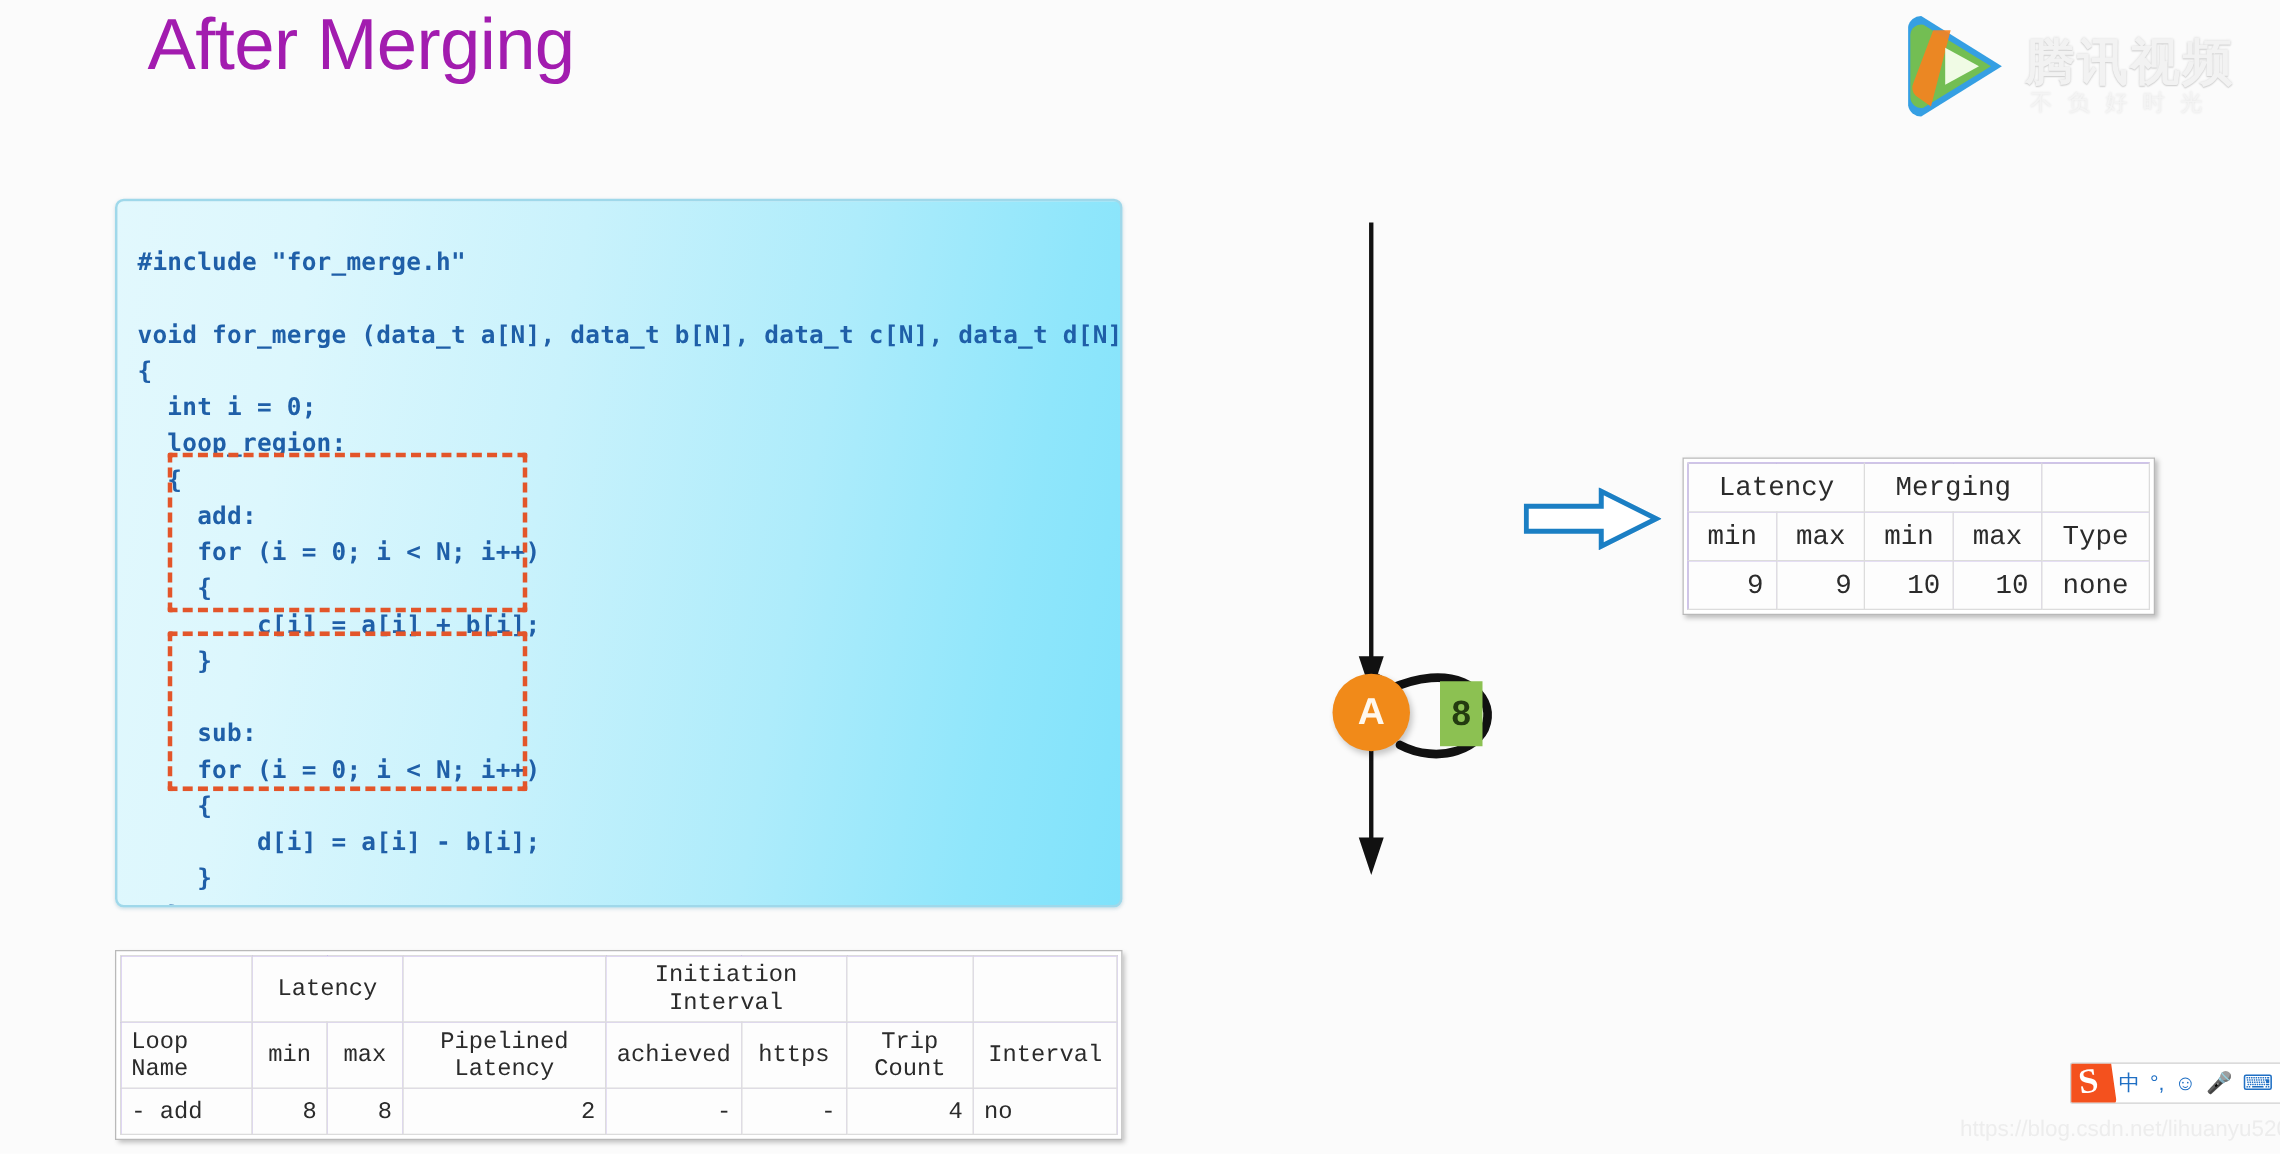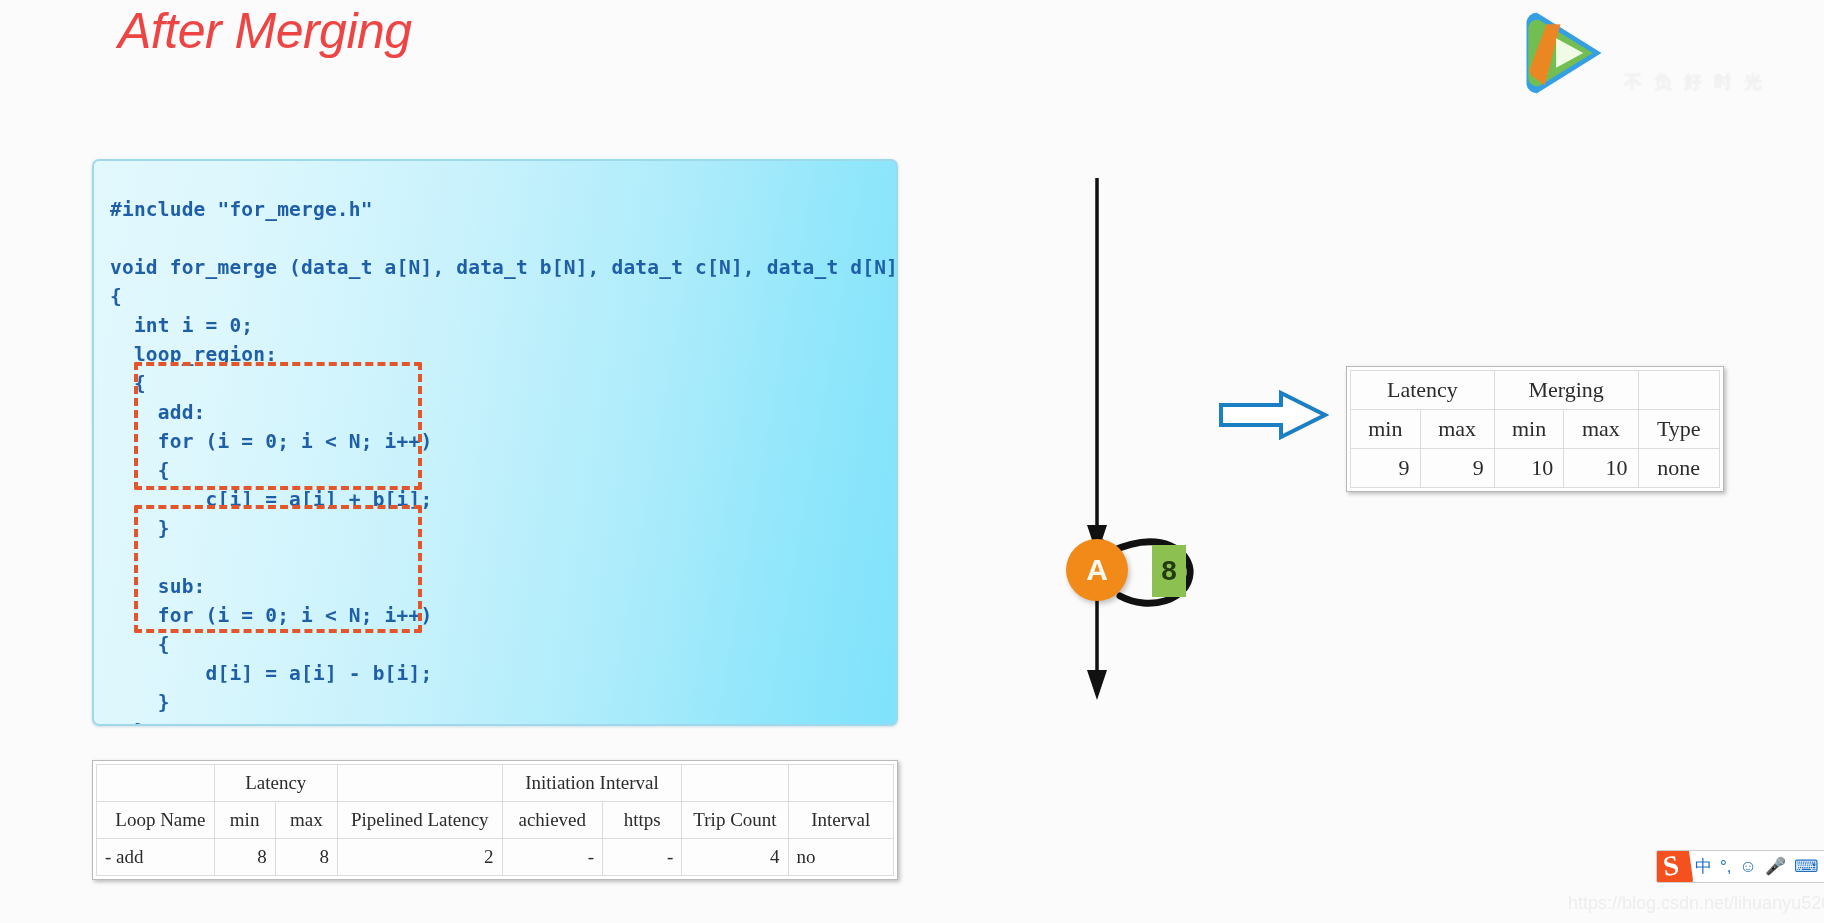--- a/index.html
+++ b/index.html
@@ -15,26 +15,25 @@
     overflow: hidden;
     font-family: "Liberation Sans", sans-serif;
     background: #fbfbfb;
   }
 
   
   #slide-title {
     position: absolute;
     left: 118px;
     top: 2px;
-    font-size: 50px;
+    font-size: 58px;
     font-weight: 400;
-    color: #ef4444;
+    color: #a21caf;
     letter-spacing: -0.5px;
     white-space: nowrap;
-    font-style: italic;
   }
 
   
   #brand-logo {
     position: absolute;
     right: 12px;
     top: 8px;
     width: 300px;
     height: 92px;
   }
@@ -119,21 +118,21 @@
   .report-table {
     position: absolute;
     background: #ffffff;
     border: 1px solid #b9b9b9;
     box-shadow: 2px 2px 4px rgba(0,0,0,0.25);
     box-sizing: border-box;
     padding: 3px;
   }
   .report-table table {
     border-collapse: collapse;
-    font-family: Liberation Serif, serif;
+    font-family: Liberation Mono, monospace;
     color: #2b2b2b;
     background: #8b5cf6;
   }
   .report-table th, .report-table td {
     border: 1px solid #dcdcdc;
     font-weight: normal;
     background: #fdfdfd;
   }
   .report-table .blank-cell { border-color: #dcdcdc; }
 
@@ -148,21 +147,21 @@
   #loop-report .group-head { text-align: center; }
   #loop-report .col-name   { text-align: left;  width: 130px; }
   #loop-report .col-min    { text-align: right; width: 52px; }
   #loop-report .col-max    { text-align: right; width: 52px; }
   #loop-report .col-iter   { text-align: right; width: 188px; }
   #loop-report .col-ach    { text-align: right; width: 92px; }
   #loop-report .col-tgt    { text-align: right; width: 76px; }
   #loop-report .col-trip   { text-align: right; width: 112px; }
   #loop-report .col-pipe   { text-align: left; width: 104px; }
   #loop-report thead tr.head-row-2 th { text-align: center; }
-  #loop-report thead tr.head-row-2 th.left-head { text-align: right; }
+  #loop-report thead tr.head-row-2 th.left-head { text-align: left; }
 
   
   #latency-summary {
     left: 1346px;
     top: 366px;
     width: 378px;
   }
   #latency-summary table { width: 100%; font-size: 22px; }
   #latency-summary th, #latency-summary td {
     padding: 3px 10px; height: 32px; text-align: center;
@@ -261,20 +260,21 @@
 
 <div id="slide-title">After Merging</div>
 
 <div id="brand-logo">
   <svg class="logo-mark" viewBox="0 0 100 94">
     <path d="M50 4 L96 78 A12 12 0 0 1 86 90 L14 90 A12 12 0 0 1 4 78 Z" transform="rotate(90 50 47)" fill="#2a9ae1" opacity="0.95"></path>
     <path d="M50 14 L88 76 A10 10 0 0 1 79 88 L21 88 A10 10 0 0 1 12 76 Z" transform="rotate(90 50 47)" fill="#7ac143" opacity="0.9"></path>
     <path d="M30 14 L46 14 L28 84 L14 74 A10 10 0 0 1 12 62 Z" fill="#f58220" opacity="0.92"></path>
     <path d="M41 30 L72 47 L41 64 Z" fill="#f0fbe5"></path>
   </svg>
+  <div class="logo-word">腾讯视频</div>
   <div class="logo-tagline">不负好时光</div>
 </div>
 
 <div id="code-panel">
   <pre class="code-text" id="code-text">#include "for_merge.h"
 
 void for_merge (data_t a[N], data_t b[N], data_t c[N], data_t d[N])
 {
   int i = 0;
   loop_region:

